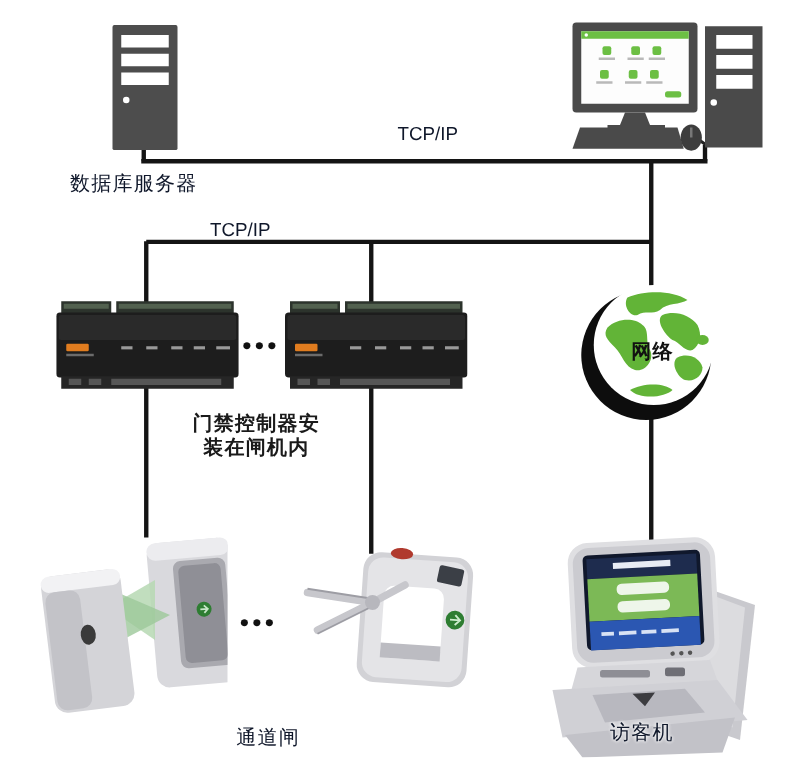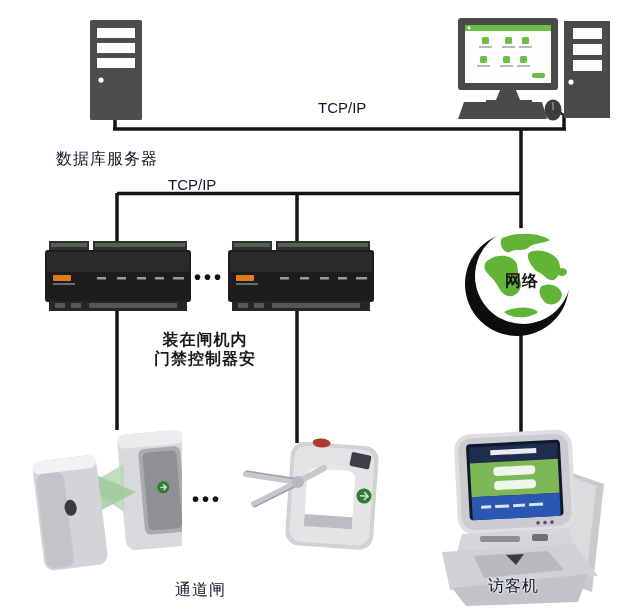--- a/index.html
+++ b/index.html
@@ -47,21 +47,21 @@
     </g>
   </svg>
 
   <svg class="abs" style="left:88px;top:18px;" width="56" height="104" viewBox="0 0 56 104">
     <rect x="2" y="2" width="52" height="100" rx="1.5" fill="#4d4d4d"></rect>
     <rect x="9" y="10" width="38" height="10" fill="#fff"></rect>
     <rect x="9" y="25" width="38" height="10" fill="#fff"></rect>
     <rect x="9" y="40" width="38" height="10" fill="#fff"></rect>
     <circle cx="13" cy="62" r="2.6" fill="#fff"></circle>
   </svg>
-  <div class="label" style="left:56px;top:149px;">数据库服务器</div>
+  <div class="label" style="left:56px;top:137px;">数据库服务器</div>
 
   <svg class="abs" style="left:452px;top:12px;" width="160" height="112" viewBox="0 0 160 112">
 
     <rect x="6" y="6" width="100" height="72" rx="3" fill="#4a4a4a"></rect>
     <rect x="13" y="13" width="86" height="58" fill="#fdfdfd"></rect>
     <rect x="13" y="13" width="86" height="6" fill="#6cbf44"></rect>
     <circle cx="17" cy="16" r="1.4" fill="#fff"></circle>
 
     <g fill="#6cbf44">
       <rect x="30" y="25" width="7" height="7" rx="1.6"></rect>
@@ -151,22 +151,22 @@
       <g fill="#565656">
         <rect x="10" y="64" width="10" height="5"></rect>
           <rect x="26" y="64" width="10" height="5"></rect>
         <rect x="44" y="64" width="88" height="5"></rect>
       </g>
     </g>
   </svg>
   <div class="dots" style="left:194px;top:272px;">•••</div>
 
   <div class="note">
+    <div>门禁控制器安</div>
     <div>装在闸机内</div>
-    <div>门禁控制器安</div>
   </div>
 
   <svg class="abs" style="left:464px;top:224px;" width="114" height="112" viewBox="0 0 114 112">
     <circle cx="53" cy="60" r="52" fill="#0d0d0d"></circle>
     <circle cx="59" cy="52" r="48" fill="#ffffff"></circle>
     <g fill="#62b437">
       <path d="M38,14 C52,8 74,8 86,16 C80,20 70,18 64,24 C58,28 52,24 46,28 C40,30 34,20 38,14 Z"></path>
       <path d="M22,38 C30,30 44,30 50,36 C56,40 52,50 56,56 C60,64 52,74 44,72 C36,70 34,60 28,54 C22,48 18,44 22,38 Z"></path>
       <path d="M66,28 C76,24 88,28 94,36 C98,44 96,52 90,56 C84,58 80,50 74,48 C68,44 60,32 66,28 Z"></path>
       <path d="M78,62 C86,58 96,62 98,70 C98,76 92,82 84,80 C78,78 72,66 78,62 Z"></path>
@@ -217,21 +217,21 @@
       <path d="M58,52 L6,44"></path>
       <path d="M58,52 L14,74"></path>
       <path d="M58,52 L84,38"></path>
     </g>
     <g stroke="#9d9da4" stroke-width="1.5" fill="none">
       <path d="M58,49 L6,41"></path>
       <path d="M58,55 L14,77"></path>
     </g>
     <circle cx="58" cy="52" r="6" fill="#b7b7bd"></circle>
   </svg>
-  <div class="label" style="left:175px;top:580px;">通道闸</div>
+  <div class="label" style="left:189px;top:580px;">通道闸</div>
 
   <svg class="abs" style="left:436px;top:424px;" width="192" height="182" viewBox="0 0 192 182">
 
     <polygon points="122,44 168,60 156,168 104,150" fill="#c9c9ce"></polygon>
     <polygon points="128,50 160,62 150,158 112,144" fill="#dcdcdf"></polygon>
 
     <g transform="rotate(-3 80 60)">
       <rect x="20" y="8" width="118" height="100" rx="16" fill="#dfdfe2"></rect>
       <rect x="24" y="12" width="110" height="92" rx="13" fill="#cbcbd0"></rect>
       <rect x="32" y="18" width="94" height="76" rx="4" fill="#10182c"></rect>

